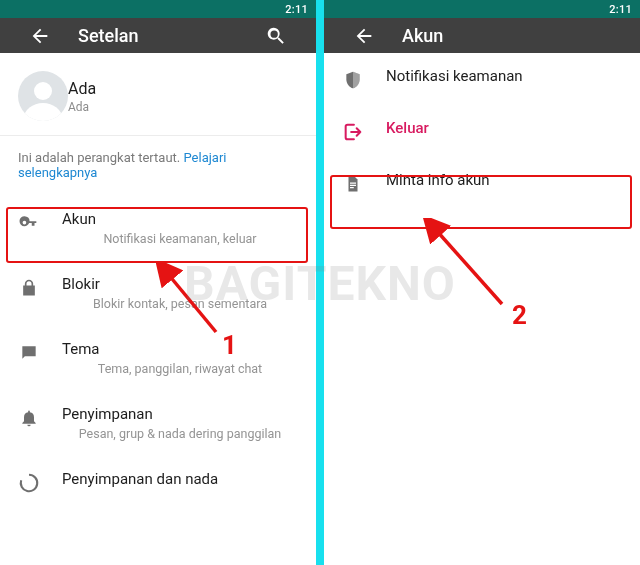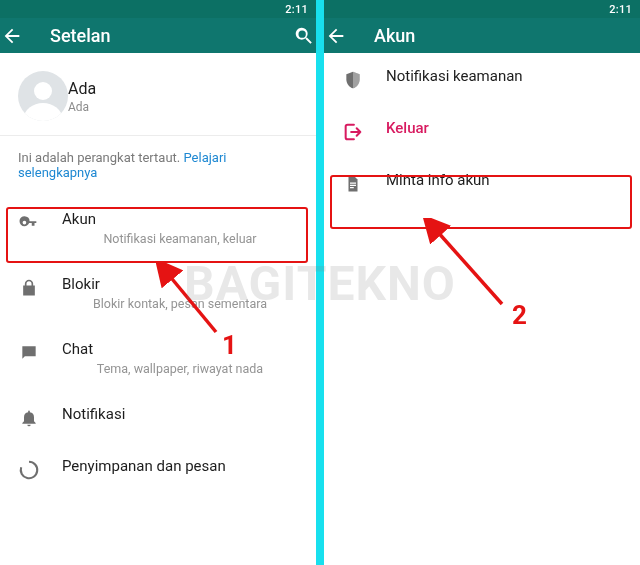--- a/index.html
+++ b/index.html
@@ -37,25 +37,25 @@
     font-size: 11px;
     font-weight: 500;
     display: flex;
     justify-content: flex-end;
     align-items: center;
     padding: 0 8px 0 8px;
     letter-spacing: .3px;
   }
   .appbar {
     height: 35px;
-    background: #0f766e;
+    background: #404040;
     color: #fff;
     display: flex;
     align-items: center;
-    padding: 0 0;
+    padding: 0 28px;
     gap: 26px;
   }
   .appbar-title {
     font-size: 18px;
     font-weight: 500;
     flex: 1 1 auto;
   }
   .iconbtn {
     width: 24px;
     height: 24px;
@@ -225,44 +225,45 @@
         </div>
       </div>
 
       <div class="row">
         <span class="ricon">
           <svg width="20" height="20" viewBox="0 0 24 24">
               <path fill="#6f6f6f" d="M4 4h16v12H7l-3 3V4z"></path>
             </svg>
         </span>
         <div class="rbody">
-          <div class="rtitle">Chat</div>
-          <div class="rsub">Tema, wallpaper, riwayat nada</div>
+          <div class="rtitle">Tema</div>
+          <div class="rsub">Tema, panggilan, riwayat chat</div>
         </div>
       </div>
 
       <div class="row">
         <span class="ricon">
           <svg width="20" height="20" viewBox="0 0 24 24">
               <path fill="#6f6f6f" d="M12 22a2 2 0 002-2h-4a2 2 0 002 2zm6-6V11a6 6 0 00-5-5.9V4a1 1 0 10-2 0v1.1A6 6 0 006 11v5l-2 2v1h16v-1l-2-2z"></path>
             </svg>
         </span>
         <div class="rbody">
-          <div class="rtitle">Notifikasi</div>
+          <div class="rtitle">Penyimpanan</div>
+          <div class="rsub">Pesan, grup &amp; nada dering panggilan</div>
         </div>
       </div>
 
       <div class="row">
         <span class="ricon">
           <svg width="22" height="22" viewBox="0 0 24 24">
               <path fill="none" stroke="#6f6f6f" stroke-width="2.3" d="M12 3a9 9 0 11-8.5 6"></path>
             </svg>
         </span>
         <div class="rbody">
-          <div class="rtitle">Penyimpanan dan pesan</div>
+          <div class="rtitle">Penyimpanan dan nada</div>
         </div>
       </div>
     </div>
 
     <div class="hl" style="left:6px; top:207px; width:302px; height:56px;"></div>
     <svg class="arrow" style="left:156px; top:262px;" width="70" height="78">
       <defs>
           <marker id="ah1" markerWidth="8" markerHeight="8" refX="2" refY="4" orient="auto">
             <path d="M0,0 L8,4 L0,8 z" fill="#e51313"></path>
           </marker>

